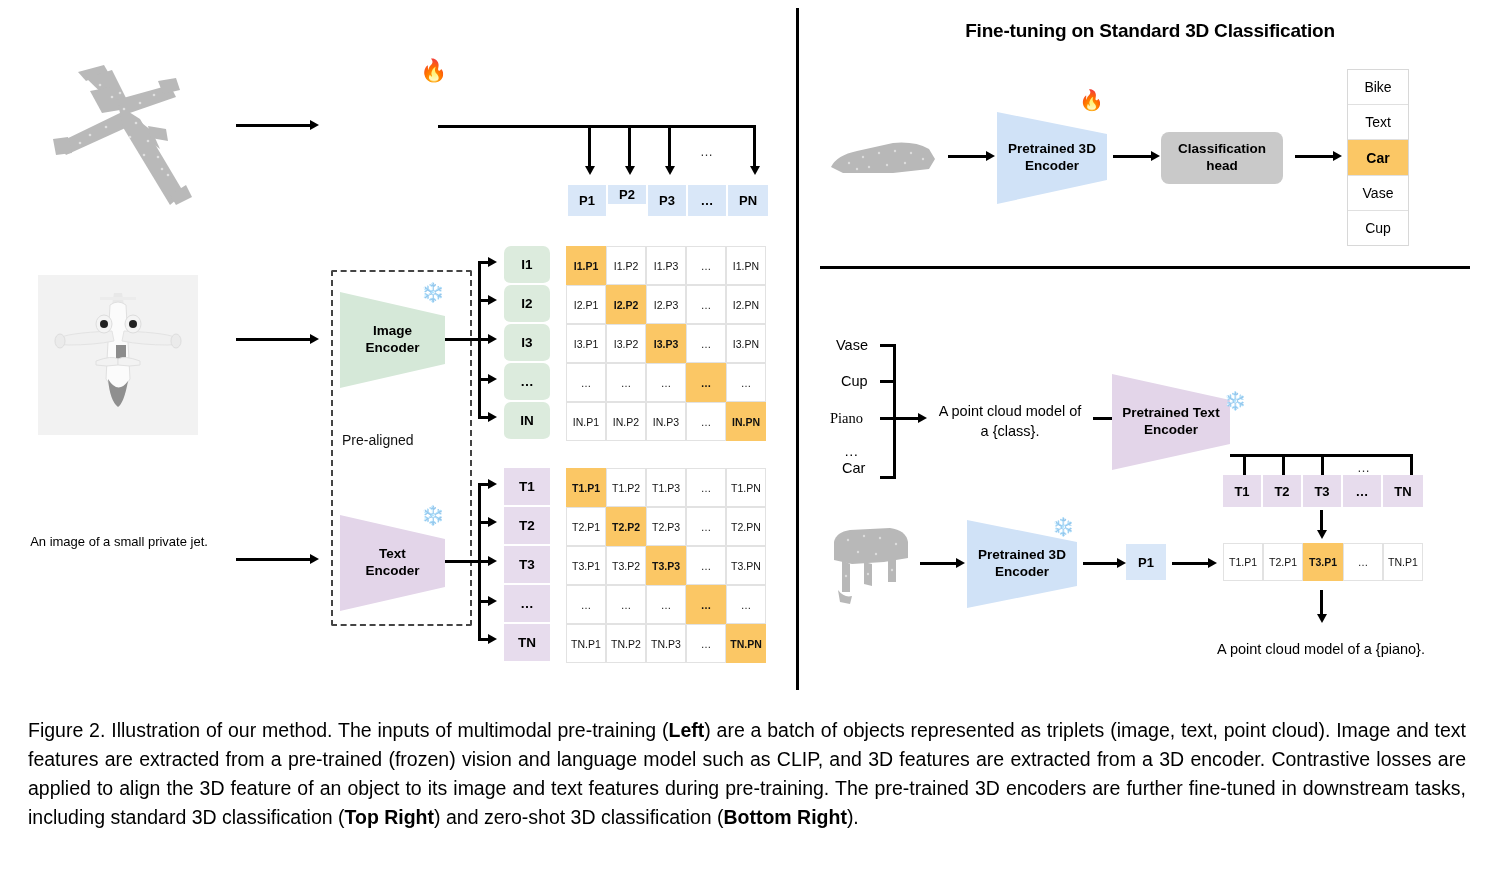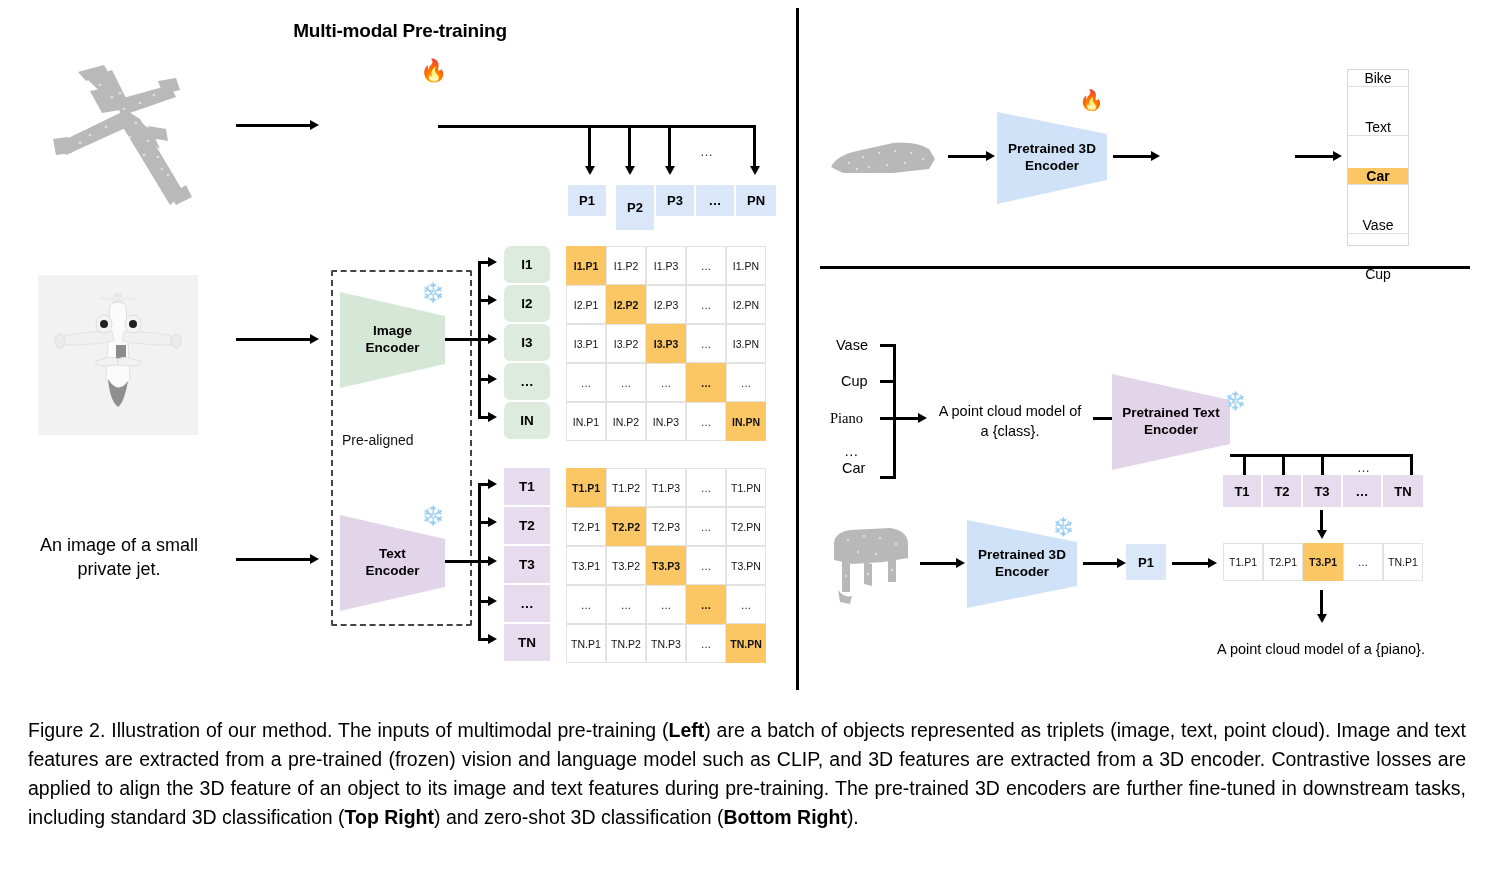--- a/index.html
+++ b/index.html
@@ -43,21 +43,21 @@
   .ah{position:absolute;width:0;height:0;}
   .ah.right{border-top:5px solid transparent;border-bottom:5px solid transparent;
             border-left:9px solid #000;}
   .ah.down{border-left:5px solid transparent;border-right:5px solid transparent;
            border-top:9px solid #000;}
 
   .dashbox{position:absolute;border:2px dashed #444;border-radius:2px;}
   .prealigned{position:absolute;font-size:14px;color:#111;}
 
   .imgbox{position:absolute;background:#f2f2f2;}
-  .capt{position:absolute;font-size:18px;text-align:center;line-height:1.35;}
+  .capt{position:absolute;font-size:13px;text-align:center;line-height:1.35;}
 
   .classbox{position:absolute;border:1px solid #d8d8d8;background:#fff;
             display:flex;flex-direction:column;box-sizing:border-box;}
   .classbox .ci{flex:1;display:flex;align-items:center;justify-content:center;
                 font-size:14px;border-bottom:1px solid #e0e0e0;box-sizing:border-box;}
   .classbox .ci:last-child{border-bottom:none;}
   .classbox .ci.hl{background:#fbc765;font-weight:bold;}
 
   .headbox{position:absolute;background:#c9c9c9;border-radius:8px;
            display:flex;align-items:center;justify-content:center;
@@ -80,21 +80,21 @@
   .prompt{position:absolute;font-size:14.5px;text-align:center;line-height:1.35;}
 </style>
 </head>
 <body>
 
 <div class="fig">
 
   <div class="vrule" style="left:796px;top:8px;width:3px;height:682px;"></div>
   <div class="vrule" style="left:820px;top:266px;width:650px;height:3px;"></div>
 
-  <div class="ttl abs" style="left:160px;top:20px;width:480px;">Multi-modal Pre-training</div>
+  <div class="ttl abs" style="left:830px;top:20px;width:640px;">Fine-tuning on Standard 3D Classification</div>
 
   <div class="abs ptcloud" style="left:20px;top:45px;width:215px;height:170px;">
     <svg width="215" height="170" viewBox="0 0 215 170">
       <g fill="#b9b9b9">
         <path d="M58 27 L84 20 L88 27 L66 36 Z"></path>
         <path d="M66 33 L92 25 L108 57 L96 62 Z"></path>
         <path d="M70 46 L96 41 L106 64 L82 68 Z"></path>
         <path d="M96 55 L150 40 L156 52 L104 70 Z"></path>
         <path d="M138 36 L156 33 L160 45 L143 49 Z"></path>
         <path d="M38 98 L104 66 L112 80 L46 110 Z"></path>
@@ -136,21 +136,21 @@
   <div class="ln" style="left:628px;top:128px;width:3px;height:40px;"></div>
   <div class="ah down" style="left:625px;top:166px;"></div>
   <div class="ln" style="left:668px;top:128px;width:3px;height:40px;"></div>
   <div class="ah down" style="left:665px;top:166px;"></div>
   <div class="ln" style="left:753px;top:128px;width:3px;height:40px;"></div>
   <div class="ah down" style="left:750px;top:166px;"></div>
   <div class="abs" style="left:700px;top:144px;font-size:13px;color:#333;">…</div>
 
   <div class="cellrow" style="left:568px;top:185px;height:31px;">
     <div class="cell pcell" style="width:40px;height:31px;">P1</div>
-    <div class="cell pcell" style="width:40px;height:45px;margin-left:8px;">P2</div>
+    <div class="cell pcell" style="width:40px;height:19px;">P2</div>
     <div class="cell pcell" style="width:40px;height:31px;">P3</div>
     <div class="cell pcell" style="width:40px;height:31px;">…</div>
     <div class="cell pcell" style="width:40px;height:31px;">PN</div>
   </div>
 
   <div class="imgbox" style="left:38px;top:275px;width:160px;height:160px;">
     <svg width="160" height="160" viewBox="0 0 160 160">
       <rect width="160" height="160" fill="#f2f2f2"></rect>
       <g>
         <path d="M76 18 L84 18 L86 30 L74 30 Z" fill="#e8e8e8"></path>
@@ -334,25 +334,27 @@
       <polygon points="0,2 110,24 110,70 0,94" fill="#d0e2f7"></polygon>
     </svg>
     <div class="traplbl" style="white-space:pre-line;">Pretrained 3D
 Encoder</div>
   </div>
   <div class="emoji" style="left:1079px;top:90px;font-size:20px;">🔥</div>
 
   <div class="ln" style="left:1113px;top:155px;width:38px;height:3px;"></div>
   <div class="ah right" style="left:1151px;top:151px;"></div>
 
+  <div class="headbox" style="left:1161px;top:132px;width:122px;height:52px;white-space:pre-line;">Classification
+head</div>
 
   <div class="ln" style="left:1295px;top:155px;width:38px;height:3px;"></div>
   <div class="ah right" style="left:1333px;top:151px;"></div>
 
-  <div class="classbox" style="left:1347px;top:69px;width:62px;height:177px;gap:32px;">
+  <div class="classbox" style="left:1347px;top:69px;width:62px;height:177px;">
     <div class="ci">Bike</div>
     <div class="ci">Text</div>
     <div class="ci hl">Car</div>
     <div class="ci">Vase</div>
     <div class="ci">Cup</div>
   </div>
 
   <div class="abs" style="left:836px;top:337px;font-size:14.5px;">Vase</div>
   <div class="abs" style="left:841px;top:373px;font-size:14.5px;">Cup</div>
   <div class="abs" style="left:830px;top:410px;font-size:14.5px;font-family:Liberation Serif, serif;">Piano</div>

